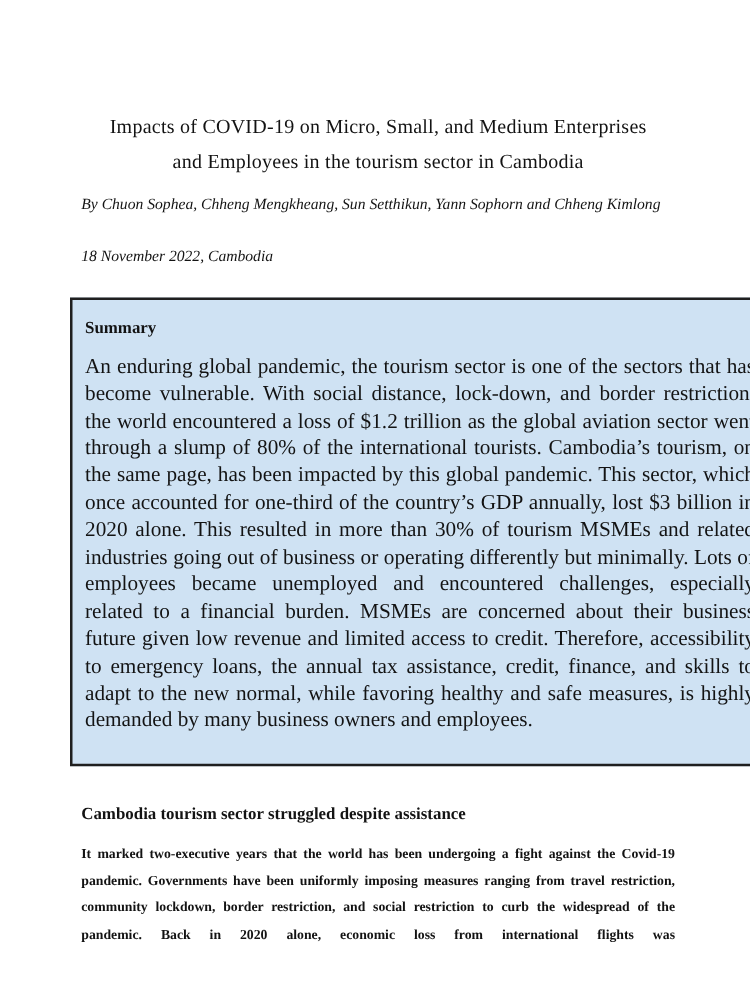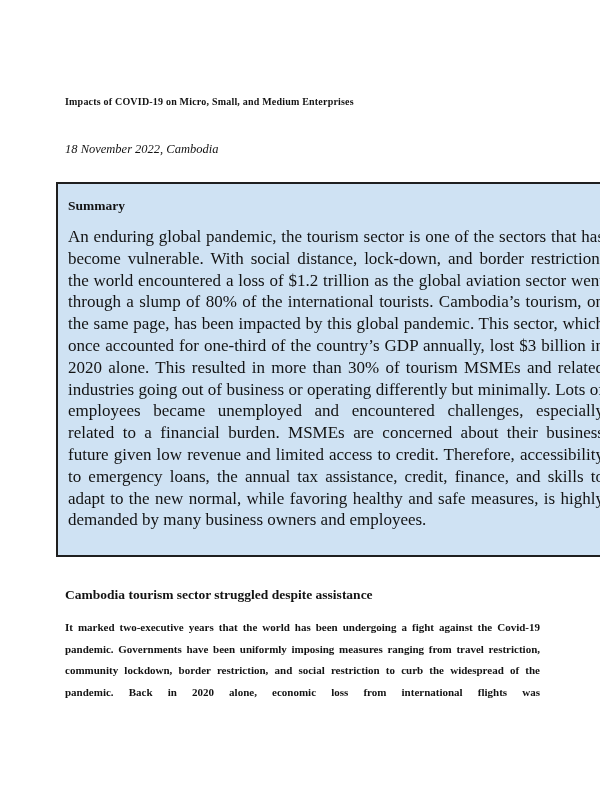--- a/index.html
+++ b/index.html
@@ -13,23 +13,24 @@
     position: relative;
     width: 600px;
     height: 800px;
     background: #ffffff;
     overflow: hidden;
     font-family: "Liberation Serif", "DejaVu Serif", serif;
     color: var(--text, #131313);
     padding: 88px 60px 0 65px;
   }
   .title {
-    font-size: 10px;
-    font-weight: bold;
+    font-size: 16px;
+    font-weight: normal;
     line-height: 28px;
+    text-align: center;
     letter-spacing: 0.2px;
   }
   .byline {
     margin-top: 10px;
     font-size: 12.5px;
     font-style: italic;
     line-height: 18px;
   }
   .dateline {
     margin-top: 24px;
@@ -70,22 +71,23 @@
     text-align: justify;
     text-align-last: justify;
     font-weight: bold;
   }
 </style>
 </head>
 <body>
 
 <div class="page">
 
-  <h1 class="title"><span>Impacts of COVID-19 on Micro, Small, and Medium Enterprises</span><br></h1>
+  <h1 class="title"><span>Impacts of COVID-19 on Micro, Small, and Medium Enterprises</span><br><span>and Employees in the tourism sector in Cambodia</span></h1>
 
+  <p class="byline">By Chuon Sophea, Chheng Mengkheang, Sun Setthikun, Yann Sophorn and Chheng Kimlong</p>
 
   <p class="dateline">18 November 2022, Cambodia</p>
 
   <div class="summary-box">
     <h2 class="summary-heading">Summary</h2>
     <p class="summary-body">An enduring global pandemic, the tourism sector is one of the sectors that has become vulnerable. With social distance, lock-down, and border restriction, the world encountered a loss of $1.2 trillion as the global aviation sector went through a slump of 80% of the international tourists. Cambodia’s tourism, on the same page, has been impacted by this global pandemic. This sector, which once accounted for one-third of the country’s GDP annually, lost $3 billion in 2020 alone. This resulted in more than 30% of tourism MSMEs and related industries going out of business or operating differently but minimally. Lots of employees became unemployed and encountered challenges, especially related to a financial burden. MSMEs are concerned about their business future given low revenue and limited access to credit. Therefore, accessibility to emergency loans, the annual tax assistance, credit, finance, and skills to adapt to the new normal, while favoring healthy and safe measures, is highly demanded by many business owners and employees.</p>
   </div>
 
   <h3 class="section-heading">Cambodia tourism sector struggled despite assistance</h3>
 

